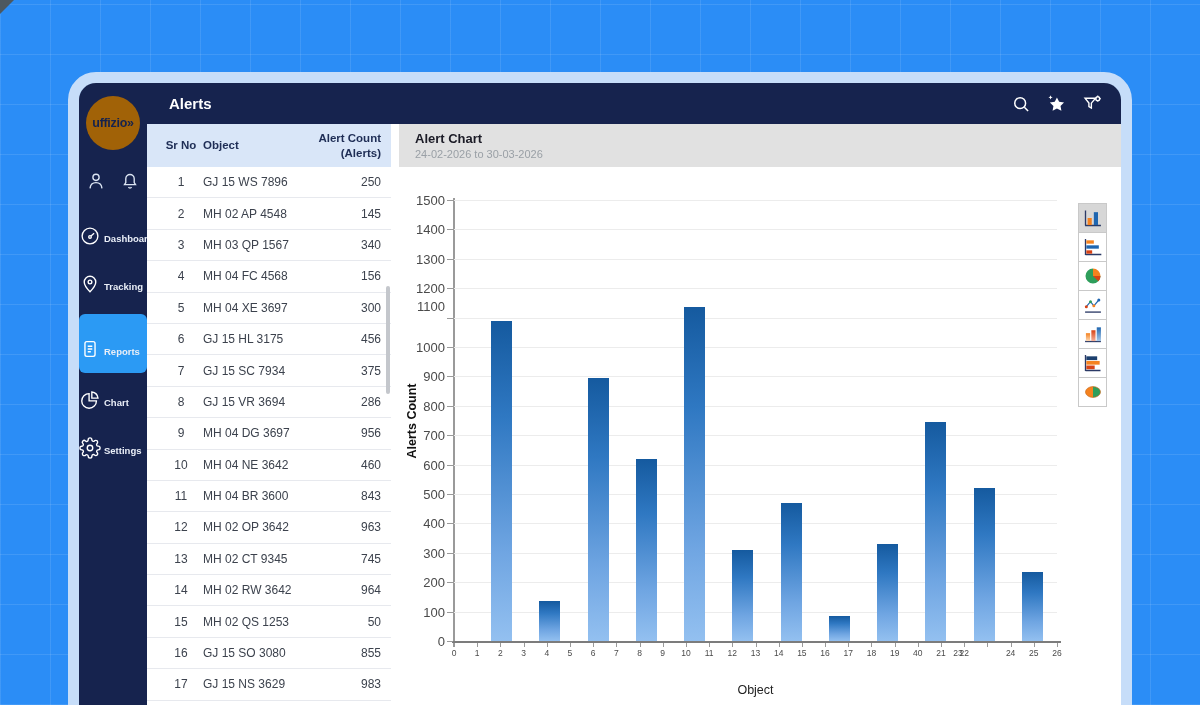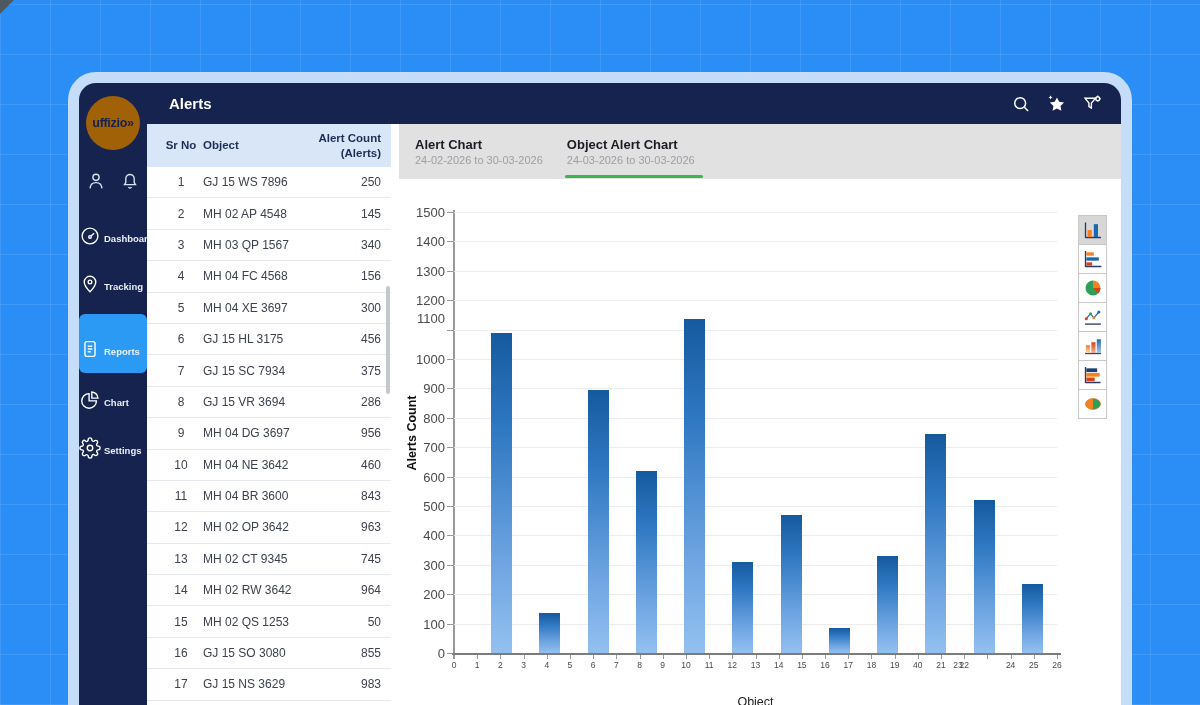--- a/index.html
+++ b/index.html
@@ -49,21 +49,21 @@
     height:31.4px; padding:0 10px 0 12px; border-bottom:1px solid #e7e9ee; background:#fff; }
   .trow .c-sr { text-align:center; font-size:12px; color:#3c424d; }
   .trow .c-obj { font-size:12px; color:#3c424d; }
   .trow .c-cnt { text-align:right; font-size:12px; color:#3c424d; }
   .t-scroll { position:absolute; right:1px; top:162px; width:4px; height:108px; background:#c4c7cc; border-radius:2px; }
 
   .gap { width:8px; flex:0 0 8px; background:#fff; }
 
   
   .chart-panel { flex:1; display:flex; flex-direction:column; min-width:0; }
-  .tabstrip { height:55px; background:#e1e1e1; display:flex; align-items:stretch; padding-left:6px; }
+  .tabstrip { height:43px; background:#e1e1e1; display:flex; align-items:stretch; padding-left:6px; }
   .tab { position:relative; display:flex; flex-direction:column; justify-content:center; padding:0 14px 0 2px; margin-left:8px; cursor:pointer; }
   .tab .t-title { font-size:13px; font-weight:bold; color:#1b1b26; }
   .tab .t-range { font-size:11px; color:#9aa0a6; margin-top:2px; }
   .tab.active::after { content:""; position:absolute; left:0; right:6px; bottom:1px; height:3px; background:#3cb54e; border-radius:2px; }
 
   .chart-area { flex:1; position:relative; background:#fff; }
   .plot { position:absolute; left:55px; top:33px; width:603px; height:441px; }
   .gridline { position:absolute; left:0; width:100%; height:1px; background:#ececec; }
   .yaxis { position:absolute; left:-1px; top:-2px; bottom:-6px; width:2px; background:#9a9a9a; }
   .xaxis { position:absolute; left:-2px; right:-4px; bottom:-2px; height:2px; background:#7c7c7c; }
@@ -278,24 +278,20 @@
         <div class="t-scroll"></div>
       </div>
 
       <div class="gap"></div>
 
       <div class="chart-panel">
         <div class="tabstrip">
           <div class="tab">
             <span class="t-title">Alert Chart</span>
             <span class="t-range">24-02-2026 to 30-03-2026</span>
-          </div>
-          <div class="tab active">
-            <span class="t-title">Object Alert Chart</span>
-            <span class="t-range">24-03-2026 to 30-03-2026</span>
           </div>
         </div>
 
         <div class="chart-area">
           <div class="axis-title-y">
             <span>Alerts Count</span>
           </div>
           <div class="plot" id="plot">
             <div class="yaxis"></div>
             <div class="xaxis"></div>

